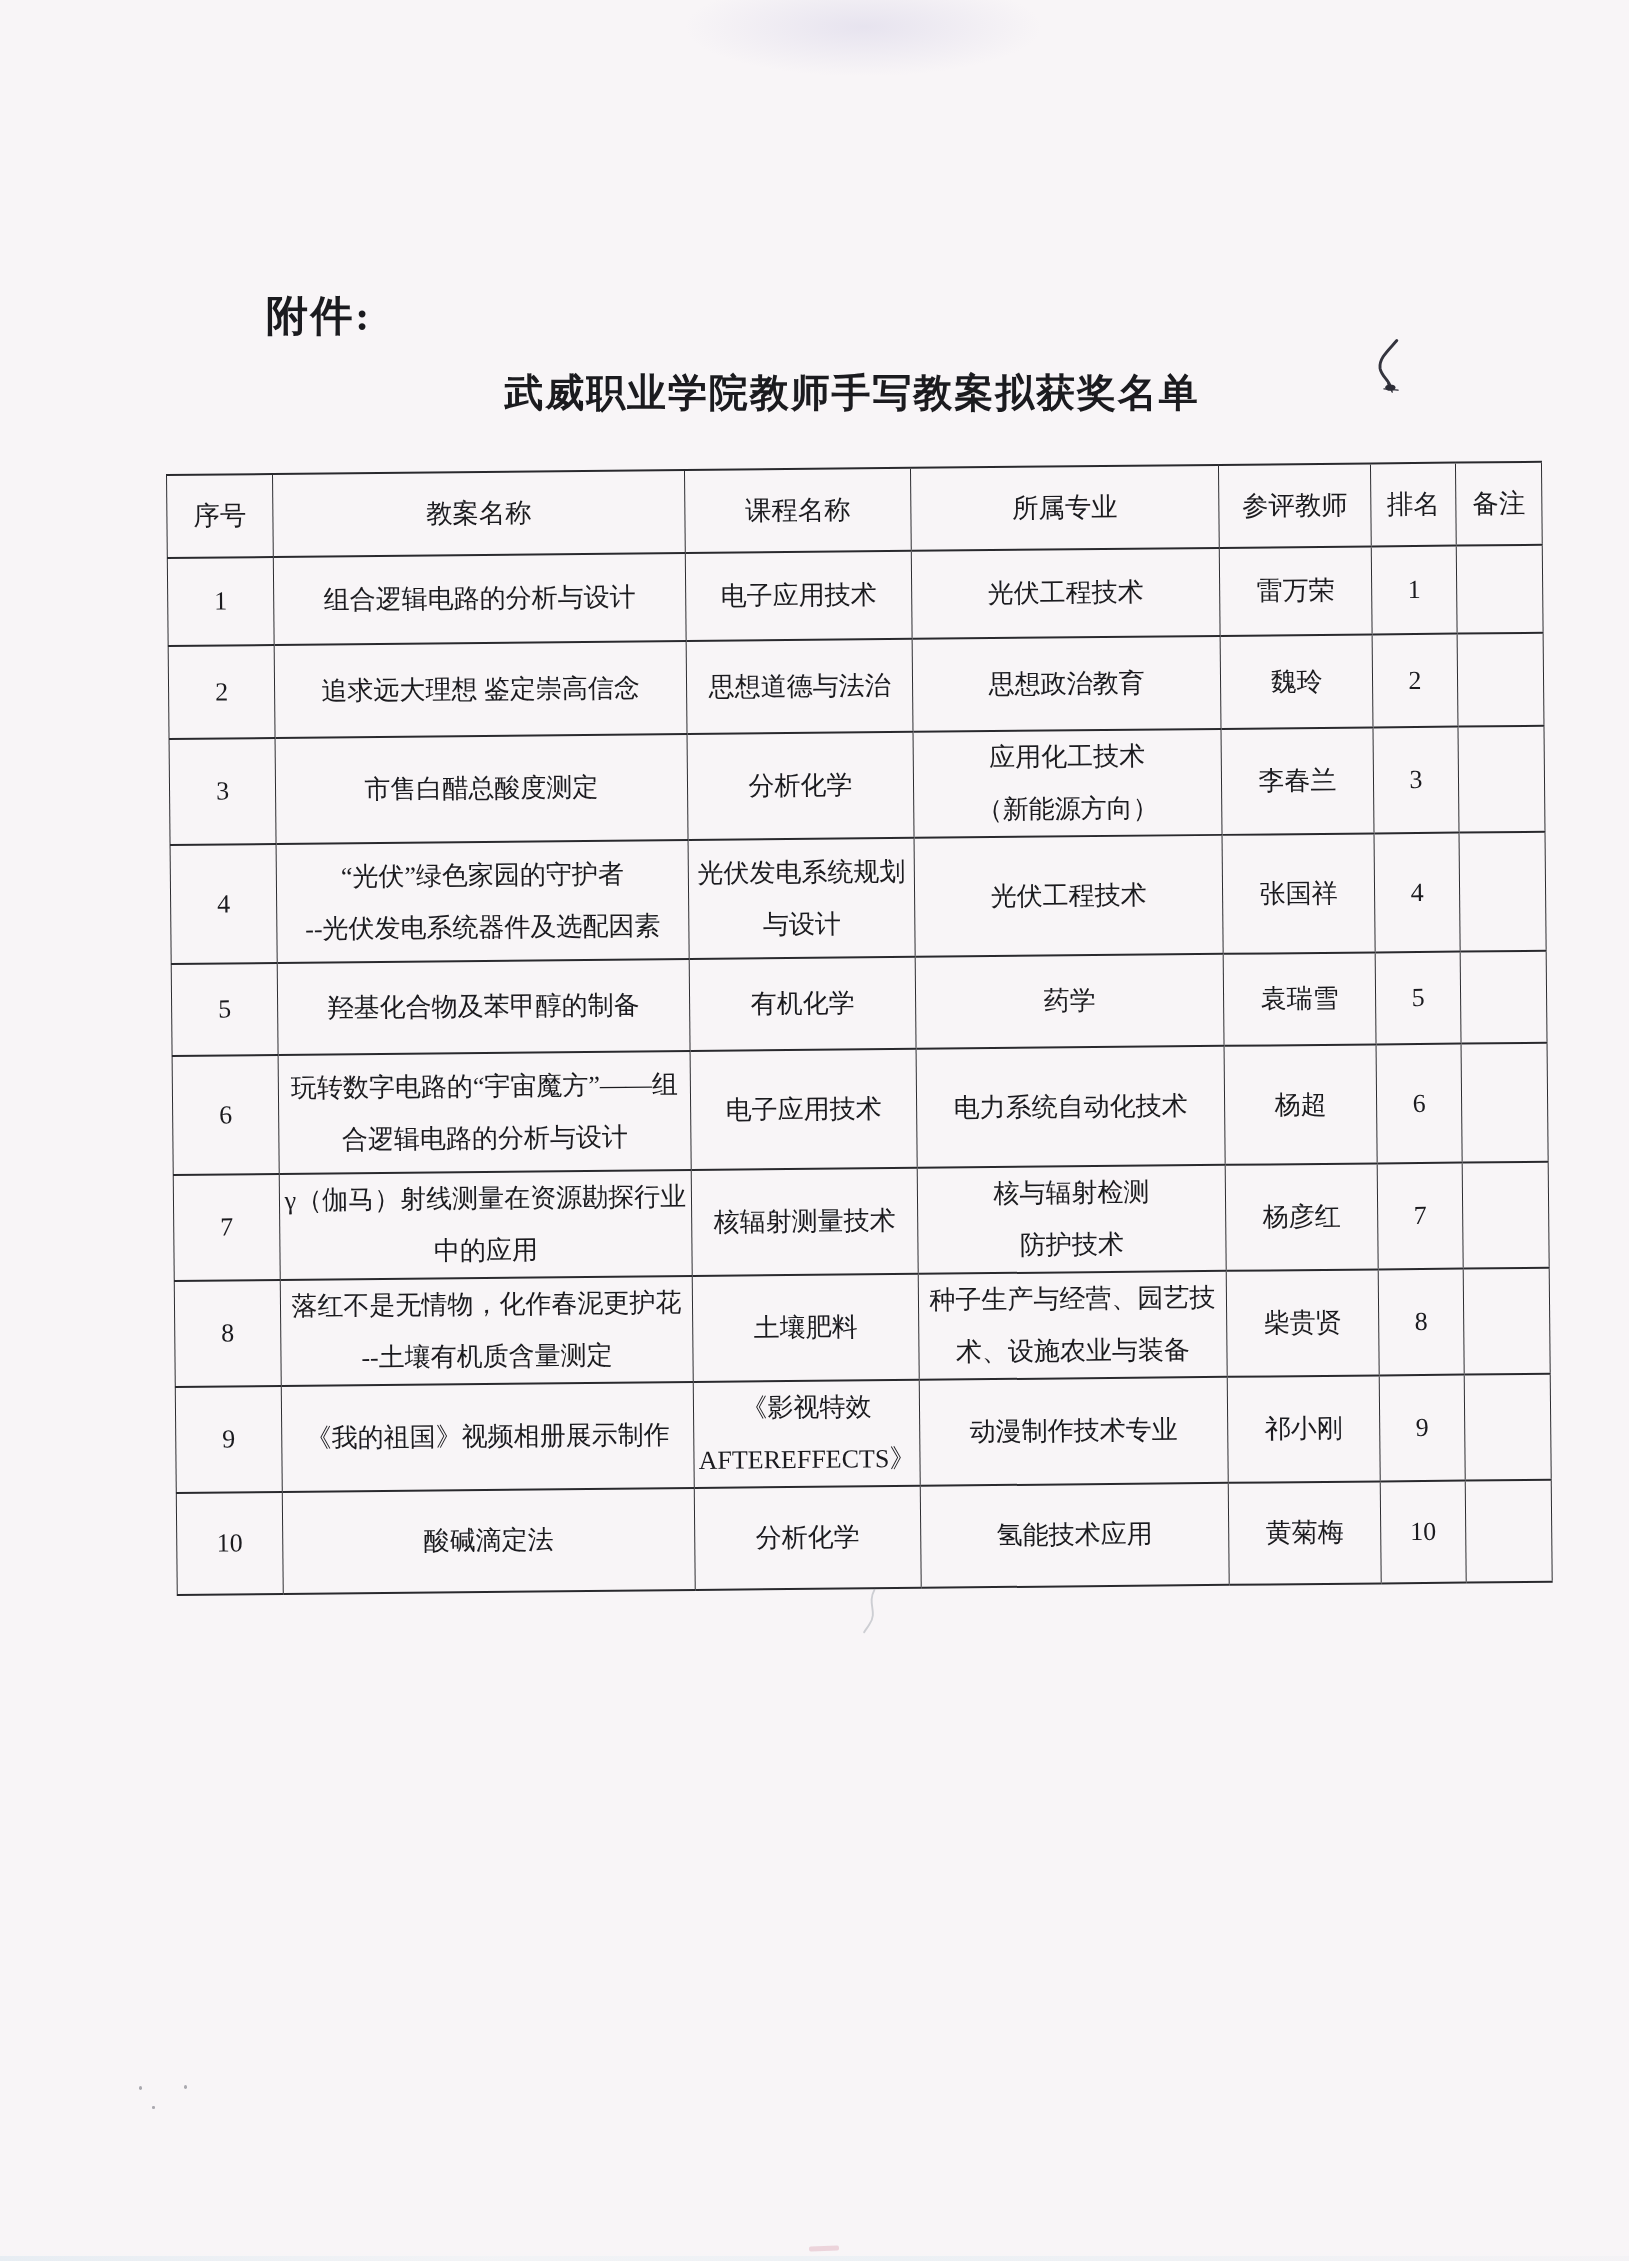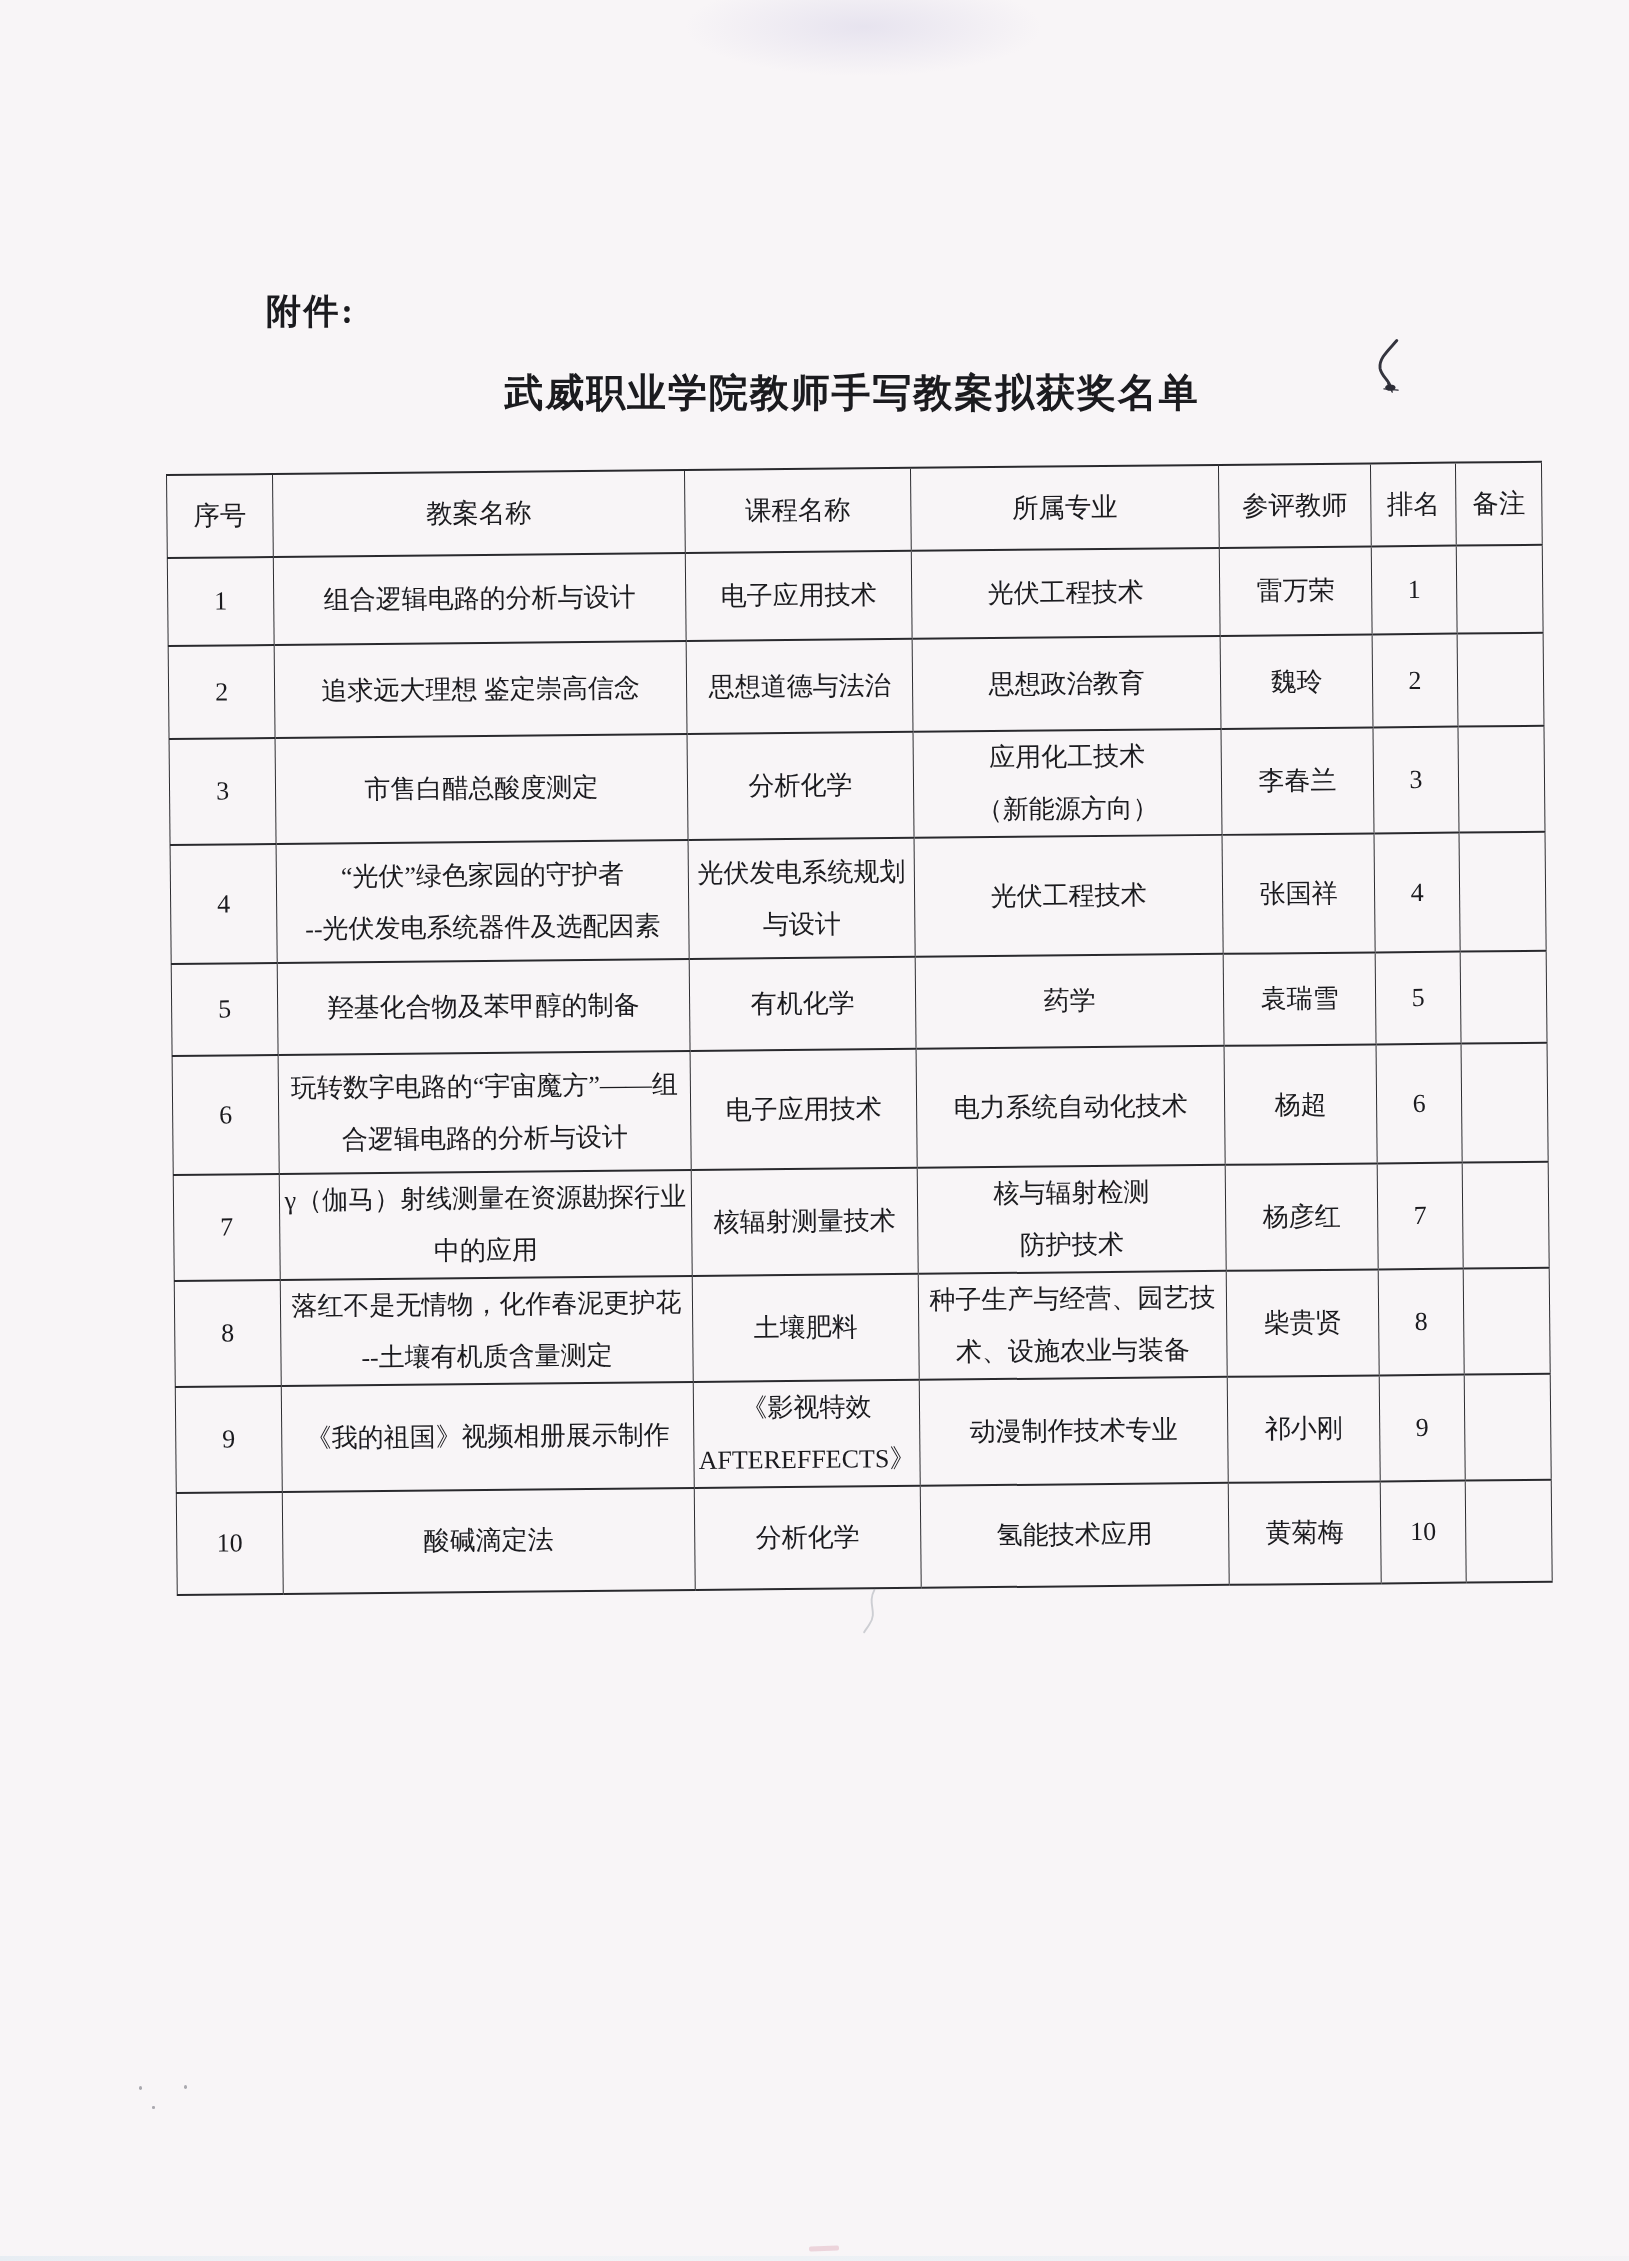--- a/index.html
+++ b/index.html
@@ -17,21 +17,21 @@
     background:radial-gradient(ellipse at 50% 35%, rgba(170,165,210,.22), rgba(170,165,210,0) 70%);
     pointer-events:none;
   }
   .bottom-strip{
     position:absolute;left:0;bottom:0;width:100%;height:5.2px;
     background:linear-gradient(90deg,#e3ebf2 0%,#f1f3f6 30%,#e9eff4 55%,#f3f2f5 100%);
     opacity:.8;
   }
   .attachment{
     position:absolute;left:266px;top:288px;
-    font-size:35px;font-weight:bold;letter-spacing:2.6px;
+    font-size:42px;font-weight:bold;letter-spacing:2.6px;
   }
   .title{
     position:absolute;left:0;top:366px;width:1630px;
     text-align:center;
     font-size:39px;font-weight:bold;letter-spacing:1.9px;
     transform:translateX(37px);
   }
   table.award-table{
     position:absolute;left:166px;top:474px;
     width:1376px;

